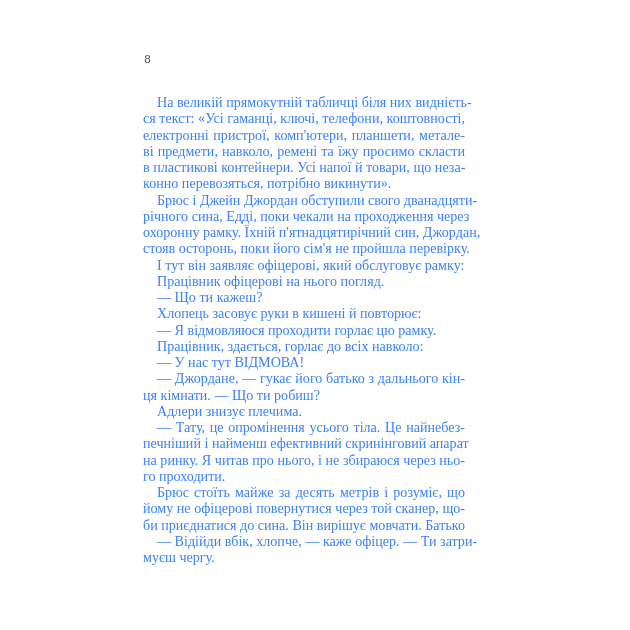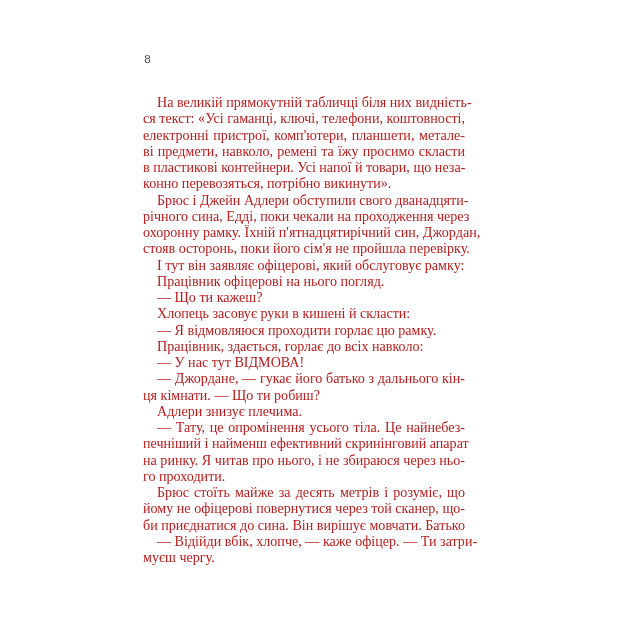--- a/index.html
+++ b/index.html
@@ -4,21 +4,21 @@
 <style>
   html, body { margin: 0; padding: 0; background: #ffffff; }
   body { width: 630px; height: 630px; position: relative; overflow: hidden; }
   .page { position: absolute; left: 0; top: 0; width: 630px; height: 630px; background: #ffffff; }
   .page-number {
     position: absolute; left: 144px; top: 53px;
     font-family: "DejaVu Serif", serif; font-size: 11px; color: #4a4a4a;
   }
   .text-block {
     position: absolute; left: 143px; top: 94px; width: 322px;
-    font-family: "Liberation Serif", serif; font-size: 14.1px; color: #b91c1c;
+    font-family: "Liberation Serif", serif; font-size: 14.1px; color: #3b82f6;
   }
   .line {
     display: block; height: 16.25px; line-height: 16.25px; white-space: nowrap;
     text-align: justify; text-align-last: justify;
   }
   .line.last { text-align-last: left; }
   .line.indent { padding-left: 14px; }
 </style>
 </head>
 <body>
@@ -28,36 +28,36 @@
   <div class="text-block" id="text-block">
       <div>
         <span class="line indent">На великій прямокутній табличці біля них виднієть-</span>
         <span class="line">ся текст: «Усі гаманці, ключі, телефони, коштовності,</span>
         <span class="line">електронні пристрої, комп'ютери, планшети, металe-</span>
         <span class="line">ві предмети, навколо, ремені та їжу просимо скласти</span>
         <span class="line">в пластикові контейнери. Усі напої й товари, що неза-</span>
         <span class="line last">конно перевозяться, потрібно викинути».</span>
       </div>
       <div>
-        <span class="line indent">Брюс і Джейн Адлери обступили свого дванадцяти-</span>
+        <span class="line indent">Брюс і Джейн Джордан обступили свого дванадцяти-</span>
         <span class="line">річного сина, Едді, поки чекали на проходження через</span>
         <span class="line">охоронну рамку. Їхній п'ятнадцятирічний син, Джордан,</span>
         <span class="line last">стояв осторонь, поки його сім'я не пройшла перевірку.</span>
       </div>
       <div>
         <span class="line indent last">І тут він заявляє офіцерові, який обслуговує рамку:</span>
       </div>
       <div>
         <span class="line indent last">Працівник офіцерові на нього погляд.</span>
       </div>
       <div>
         <span class="line indent last">— Що ти кажеш?</span>
       </div>
       <div>
-        <span class="line indent last">Хлопець засовує руки в кишені й скласти:</span>
+        <span class="line indent last">Хлопець засовує руки в кишені й повторює:</span>
       </div>
       <div>
         <span class="line indent last">— Я відмовляюся проходити горлає цю рамку.</span>
       </div>
       <div>
         <span class="line indent last">Працівник, здається, горлає до всіх навколо:</span>
       </div>
       <div>
         <span class="line indent last">— У нас тут ВІДМОВА!</span>
       </div>

